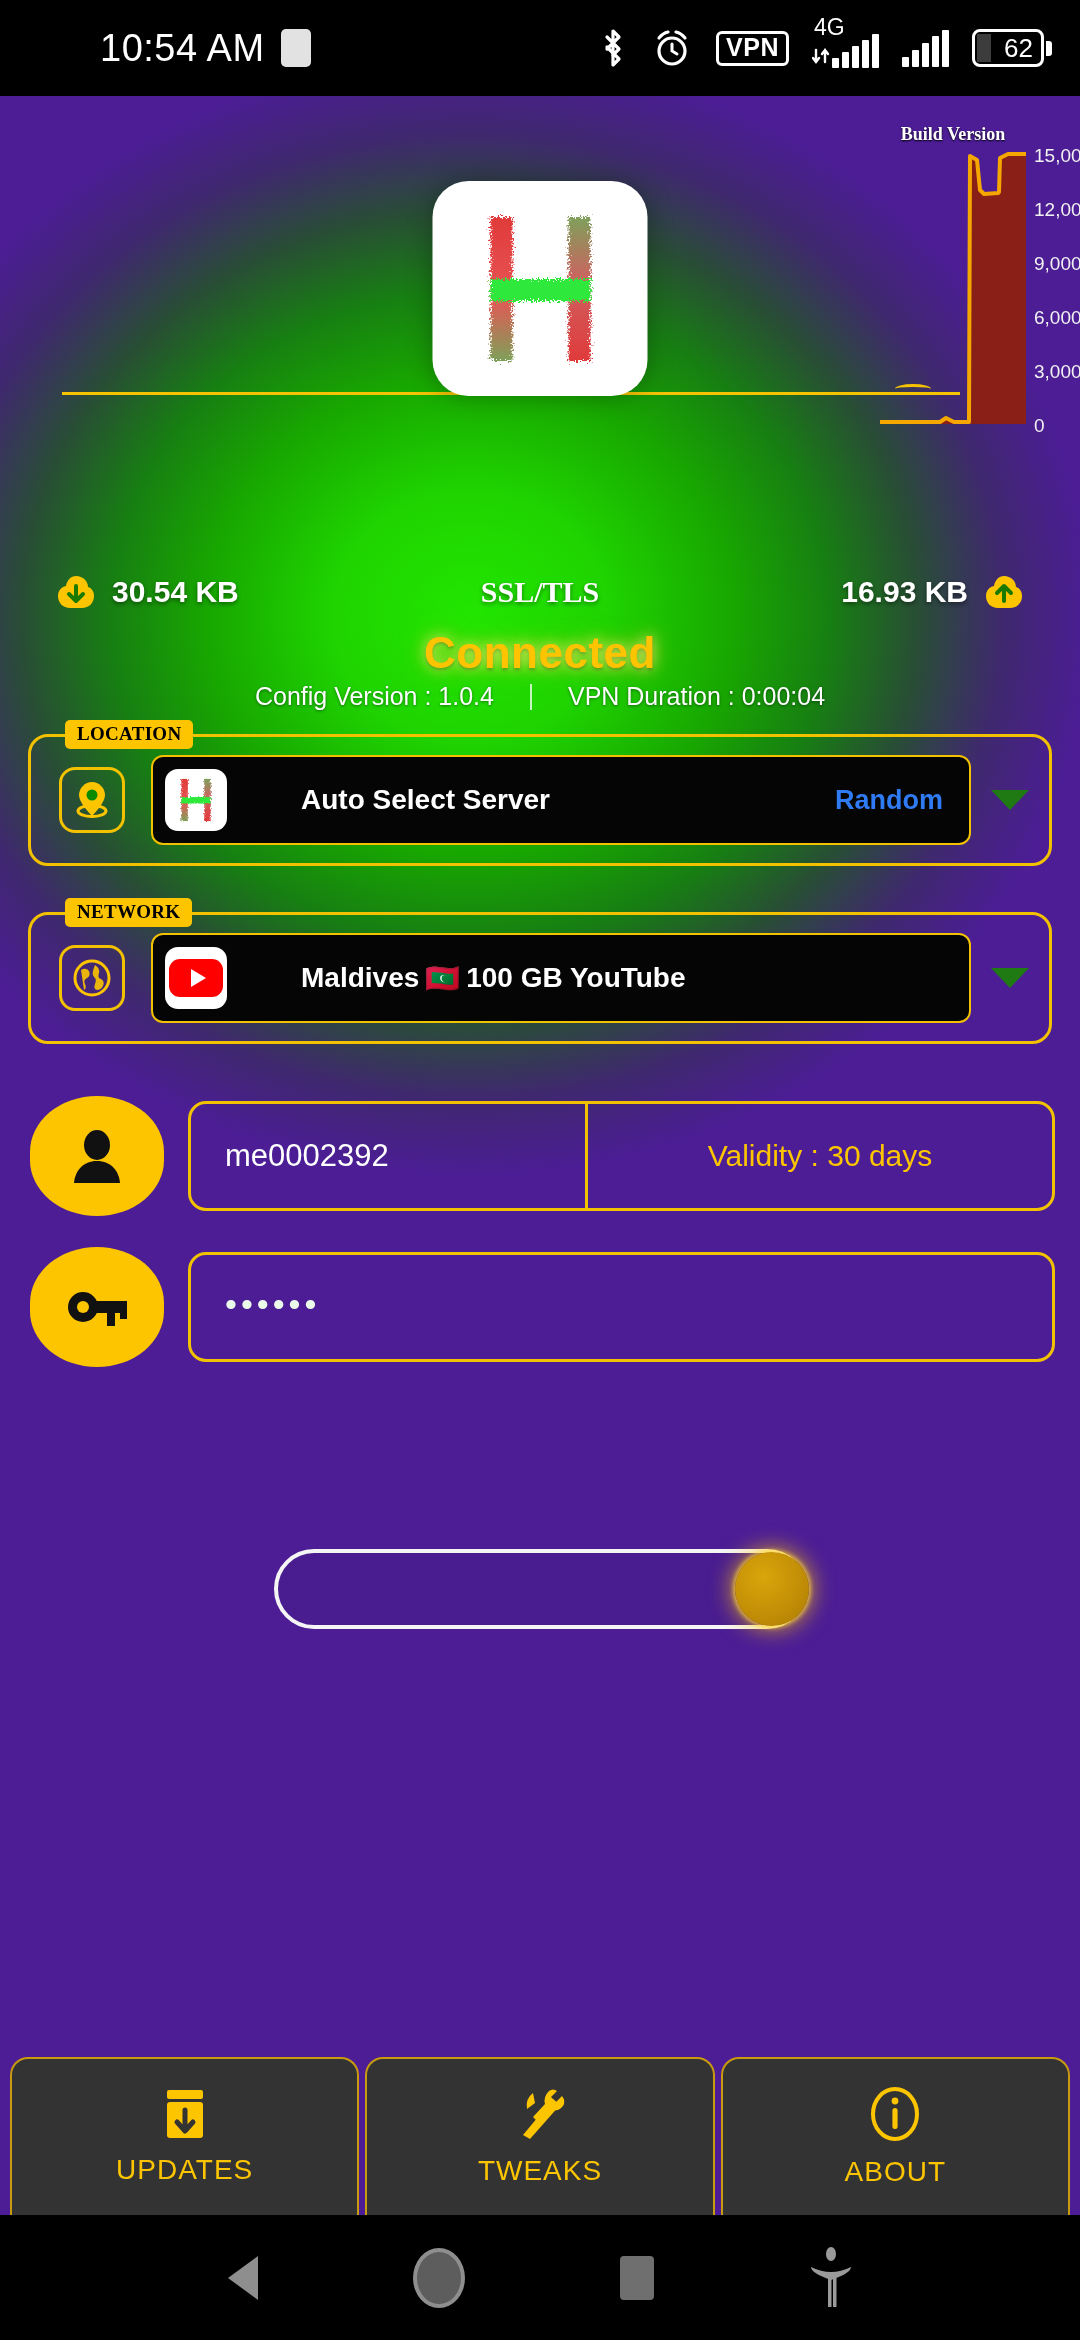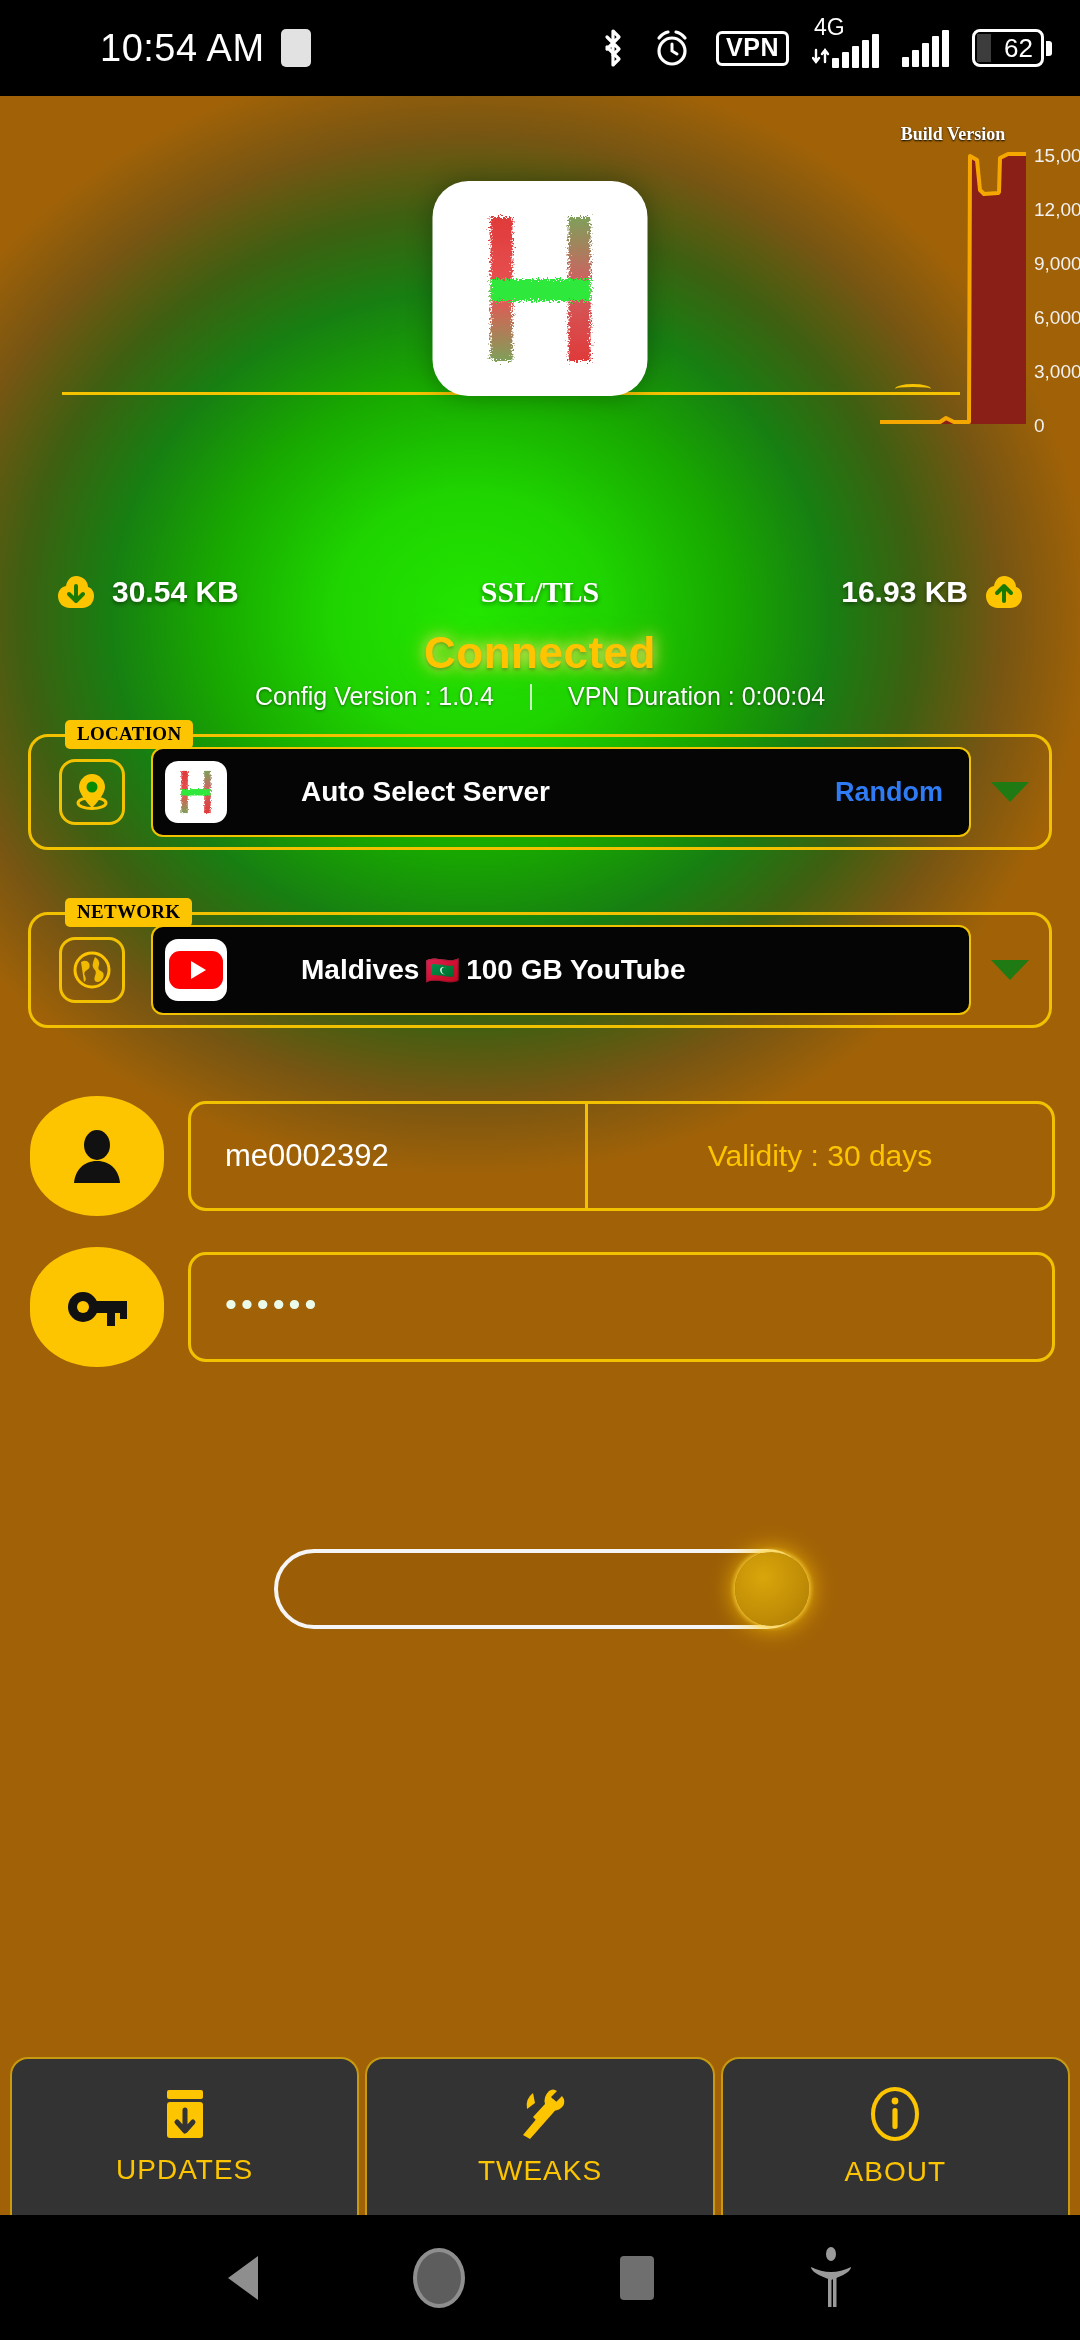--- a/index.html
+++ b/index.html
@@ -44,21 +44,21 @@
     display:flex; align-items:center; justify-content:flex-end;
     position:relative; overflow:hidden;
   }
   #batfill{ position:absolute; left:2px; top:2px; bottom:2px; width:14px; background:#3c3c3c;}
   #batnum{ color:#fff; font-size:26px; font-weight:400; z-index:2; padding-right:8px;margin-left:28px;}
   #battip{ width:6px; height:15px; background:#fff; border-radius:0 3px 3px 0; margin-left:2px;}
 
   
   #app{
     position:absolute; left:0; top:96px; width:1080px; height:2119px;
-    background:#a16207; overflow:hidden;
+    background:#4c1d95; overflow:hidden;
   }
   #glow{
     position:absolute; left:-70px; top:-40px; width:1220px; height:2000px;
     background:
       radial-gradient(ellipse 620px 560px at 540px 560px,
         #22e600 0%, #1fd400 22%, #18a800 42%, #177f12 58%,
         rgba(28,95,20,0.75) 72%, rgba(40,62,40,0.35) 86%, rgba(46,46,46,0) 100%);
     pointer-events:none;
   }
 
@@ -128,21 +128,21 @@
   #meta{
     position:absolute; left:0; top:586px; width:1080px; text-align:center;
     color:#fff; font-size:25px; font-weight:400;
     text-shadow:0 1px 3px rgba(0,0,0,.45);
     display:flex; justify-content:center; align-items:center; gap:36px;
   }
   #meta .sep{ width:2px; height:26px; background:rgba(255,255,255,.75); display:inline-block; }
 
   
   .card{
-    position:absolute; left:28px; width:1024px; height:116px;
+    position:absolute; left:28px; width:1024px; height:132px;
     border:3px solid #f2c200; border-radius:20px;
     display:flex; align-items:center;
   }
   .card-tag{
     position:absolute; left:34px; top:-17px;
     background:#fdc500; color:#000; font-size:19px; font-weight:700;
     padding:3px 12px 4px 12px; border-radius:5px; letter-spacing:.3px;
     font-family:"Liberation Serif", serif;
   }
   .card-ico{

